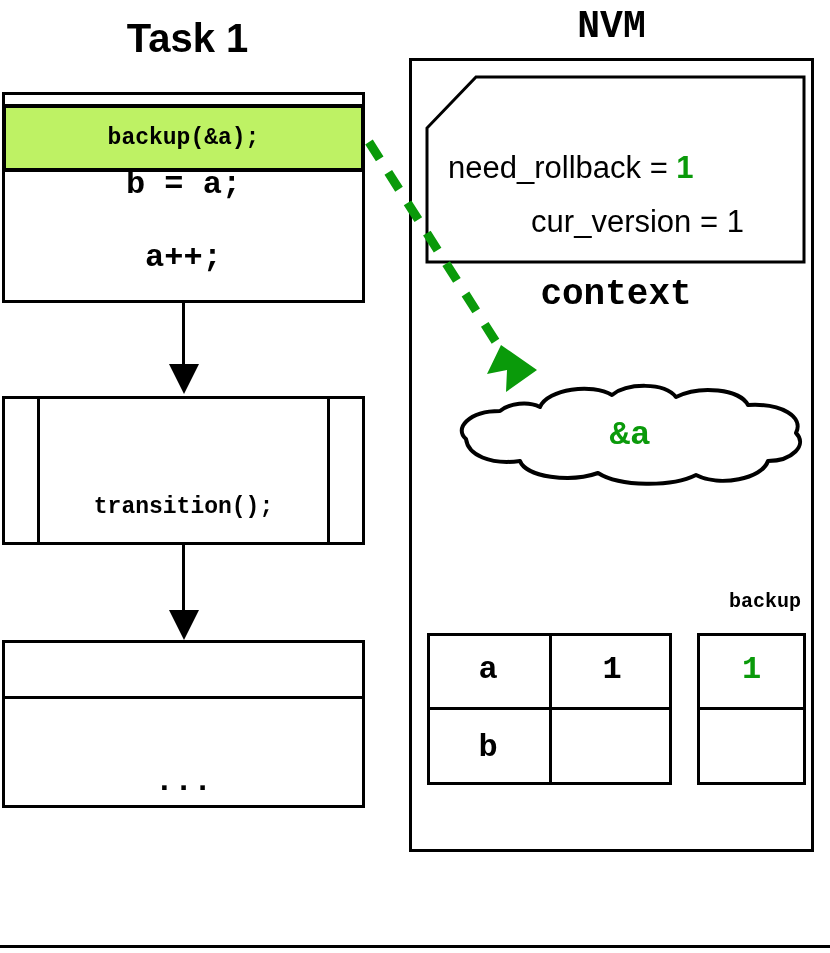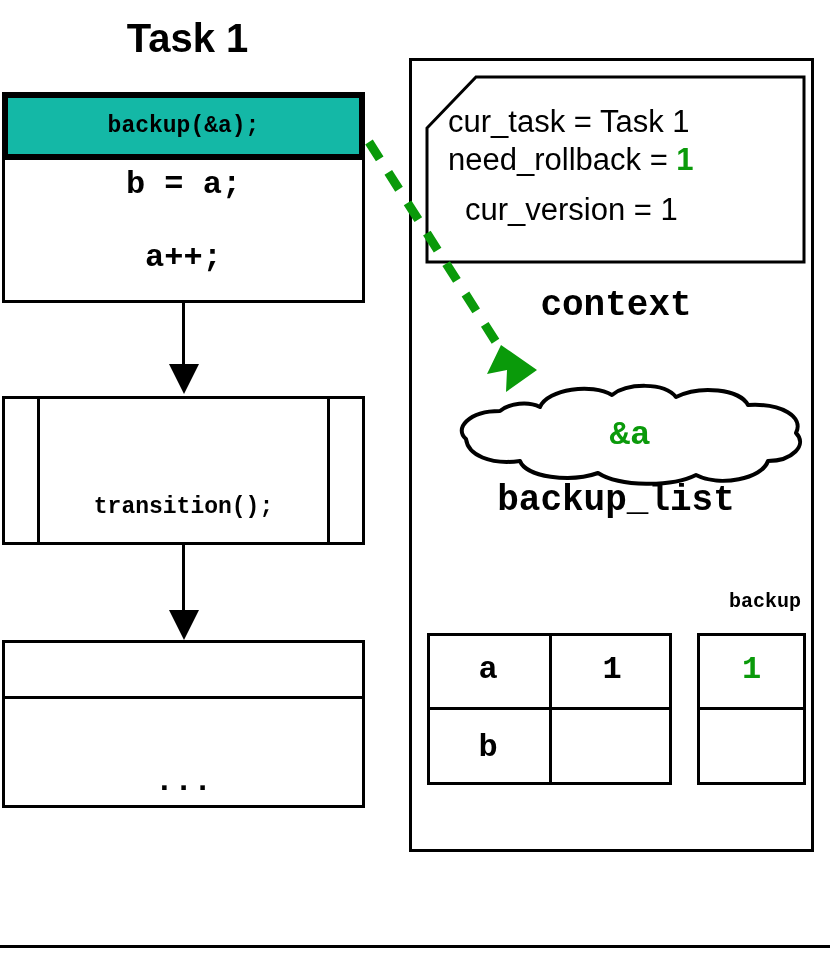--- a/index.html
+++ b/index.html
@@ -73,22 +73,23 @@
   }
 
   
   .box {
     box-sizing: border-box;
     border: 3px solid #000000;
     background: #ffffff;
   }
   .hl-row {
     box-sizing: border-box;
-    background: #14b8a6;
-    border: 6px solid #000000;
+    background: #bef264;
+    border: 4px solid #000000;
+    margin-top: 12px;
   }
   .rule {
     background: #000000;
   }
   .vline { background: #000000; width: 3px; }
 
   .green { color: #0a9a0a; }
 
   .center-y {
     display: flex;
@@ -133,58 +134,55 @@
     <polygon points="2,2 32,2 17,32" fill="#000000"></polygon>
   </svg>
 
   <div class="abs box" style="left:2px; top:640px; width:363px; height:168px;"></div>
   <div class="abs rule" style="left:2px; top:696px; width:363px; height:3px;"></div>
   <div class="abs center-y" style="left:2px; top:757px; width:363px; height:50px;">
     <span class="mono-md">...</span>
   </div>
 
 
+  <div class="abs hdr-mono" style="left:409px; top:8px; width:405px;">NVM</div>
 
   <div class="abs box" style="left:409px; top:58px; width:405px; height:794px;"></div>
 
   <svg class="abs" style="left:425px; top:75px;" width="382" height="190" viewBox="0 0 382 190">
     <path d="M 51 2 L 379 2 L 379 187 L 2 187 L 2 53 Z" fill="#ffffff" stroke="#000000" stroke-width="3" stroke-linejoin="miter"></path>
   </svg>
 
-  <div class="abs" style="left:448px; top:106px; width:345px;">
-    <span class="sans-ctx">cur_task = Task 1</span>
-  </div>
-
-  <div class="abs" style="left:448px; top:144px; width:345px;">
+
+  <div class="abs" style="left:448px; top:152px; width:345px;">
     <span class="sans-ctx">need_rollback = </span><span class="sans-ctx green" style="font-weight:bold;">1</span>
   </div>
 
-  <div class="abs" style="left:465px; top:194px; width:345px;">
+  <div class="abs" style="left:465px; top:206px; width:345px;text-align:center;">
     <span class="sans-ctx">cur_version = 1</span>
   </div>
 
-  <div class="abs hdr-mono" style="left:425px; top:288px; width:382px; font-size:36px;">context</div>
+  <div class="abs hdr-mono" style="left:425px; top:277px; width:382px; font-size:36px;">context</div>
 
   <svg class="abs" style="left:452px; top:381px;" width="356" height="108" viewBox="0 0 356 108">
     <path d="M 88 26
              C 96 8, 140 2, 160 14
              C 175 2, 212 1, 224 16
              C 248 4, 288 8, 296 24
              C 330 22, 352 36, 344 52
              C 356 64, 340 80, 316 80
              C 310 98, 268 106, 244 94
              C 220 106, 168 106, 146 92
              C 118 102, 74 96, 68 80
              C 38 84, 16 74, 14 58
              C 2 48, 16 30, 48 30
              C 58 22, 76 20, 88 26 Z" fill="#ffffff" stroke="#000000" stroke-width="4" stroke-linejoin="round"></path>
   </svg>
   <div class="abs mono-lg green" style="left:452px; top:418px; width:356px; font-size:34px;">&amp;a</div>
 
-  <div class="abs hdr-mono" style="left:425px; top:483px; width:382px; font-size:36px;">backup_list</div>
 
   <div class="abs mono-md" style="left:695px; top:592px; width:140px; font-size:20px;">backup</div>
 
   <div class="abs box" style="left:427px; top:633px; width:245px; height:152px;"></div>
   <div class="abs vline" style="left:549px; top:633px; height:152px;"></div>
   <div class="abs rule" style="left:427px; top:707px; width:245px; height:3px;"></div>
 
   <div class="abs center-y" style="left:427px; top:633px; width:122px; height:74px;">
     <span class="mono-md">a</span>
   </div>

